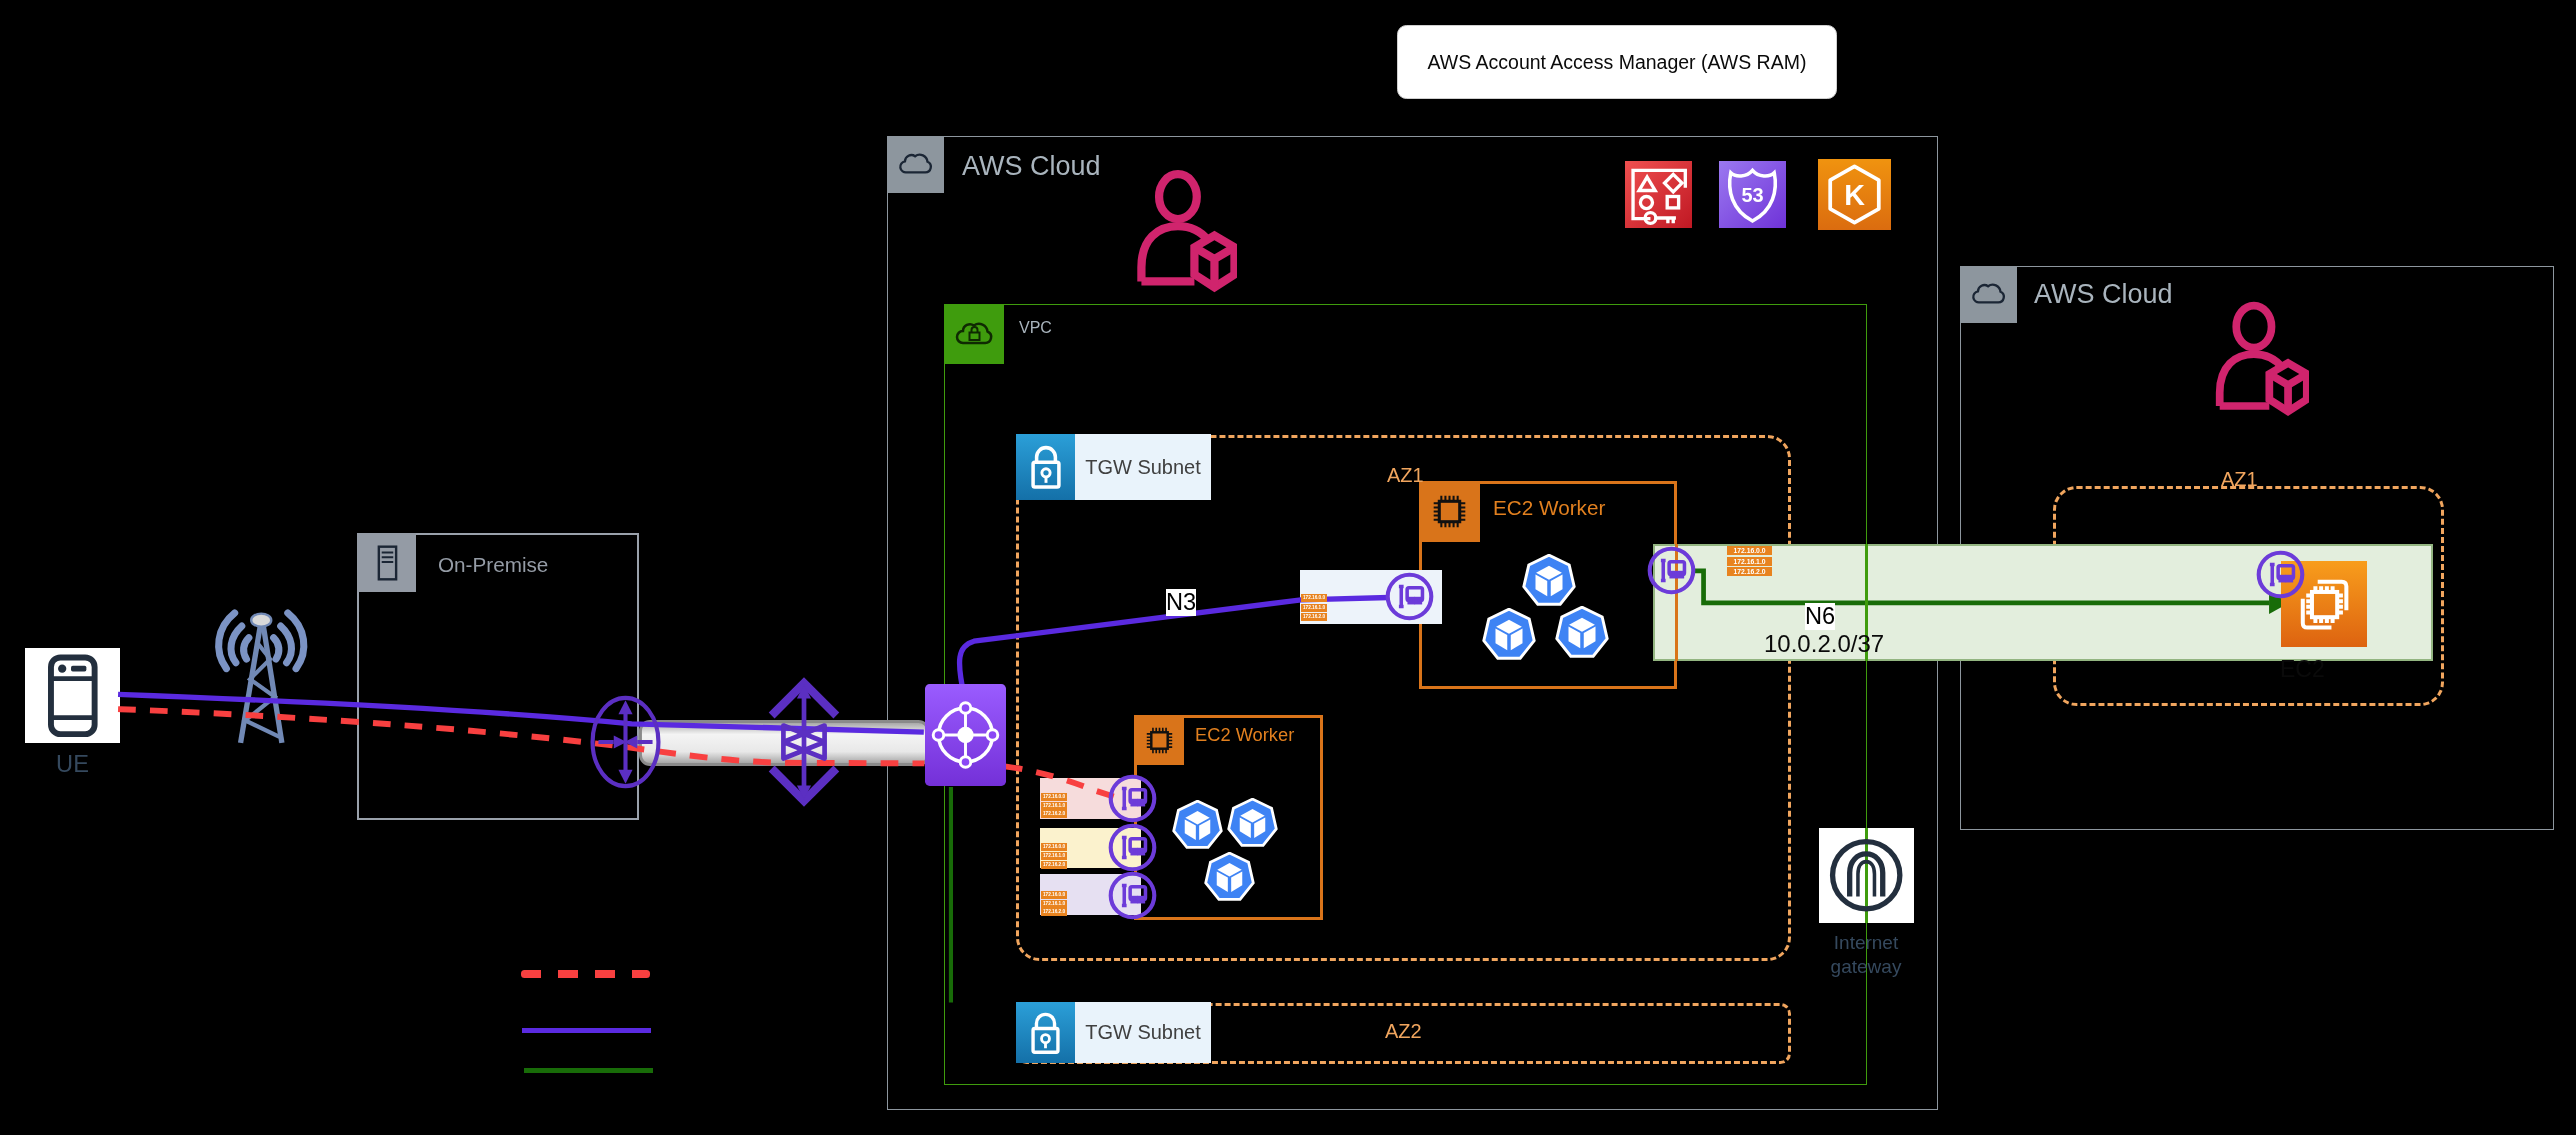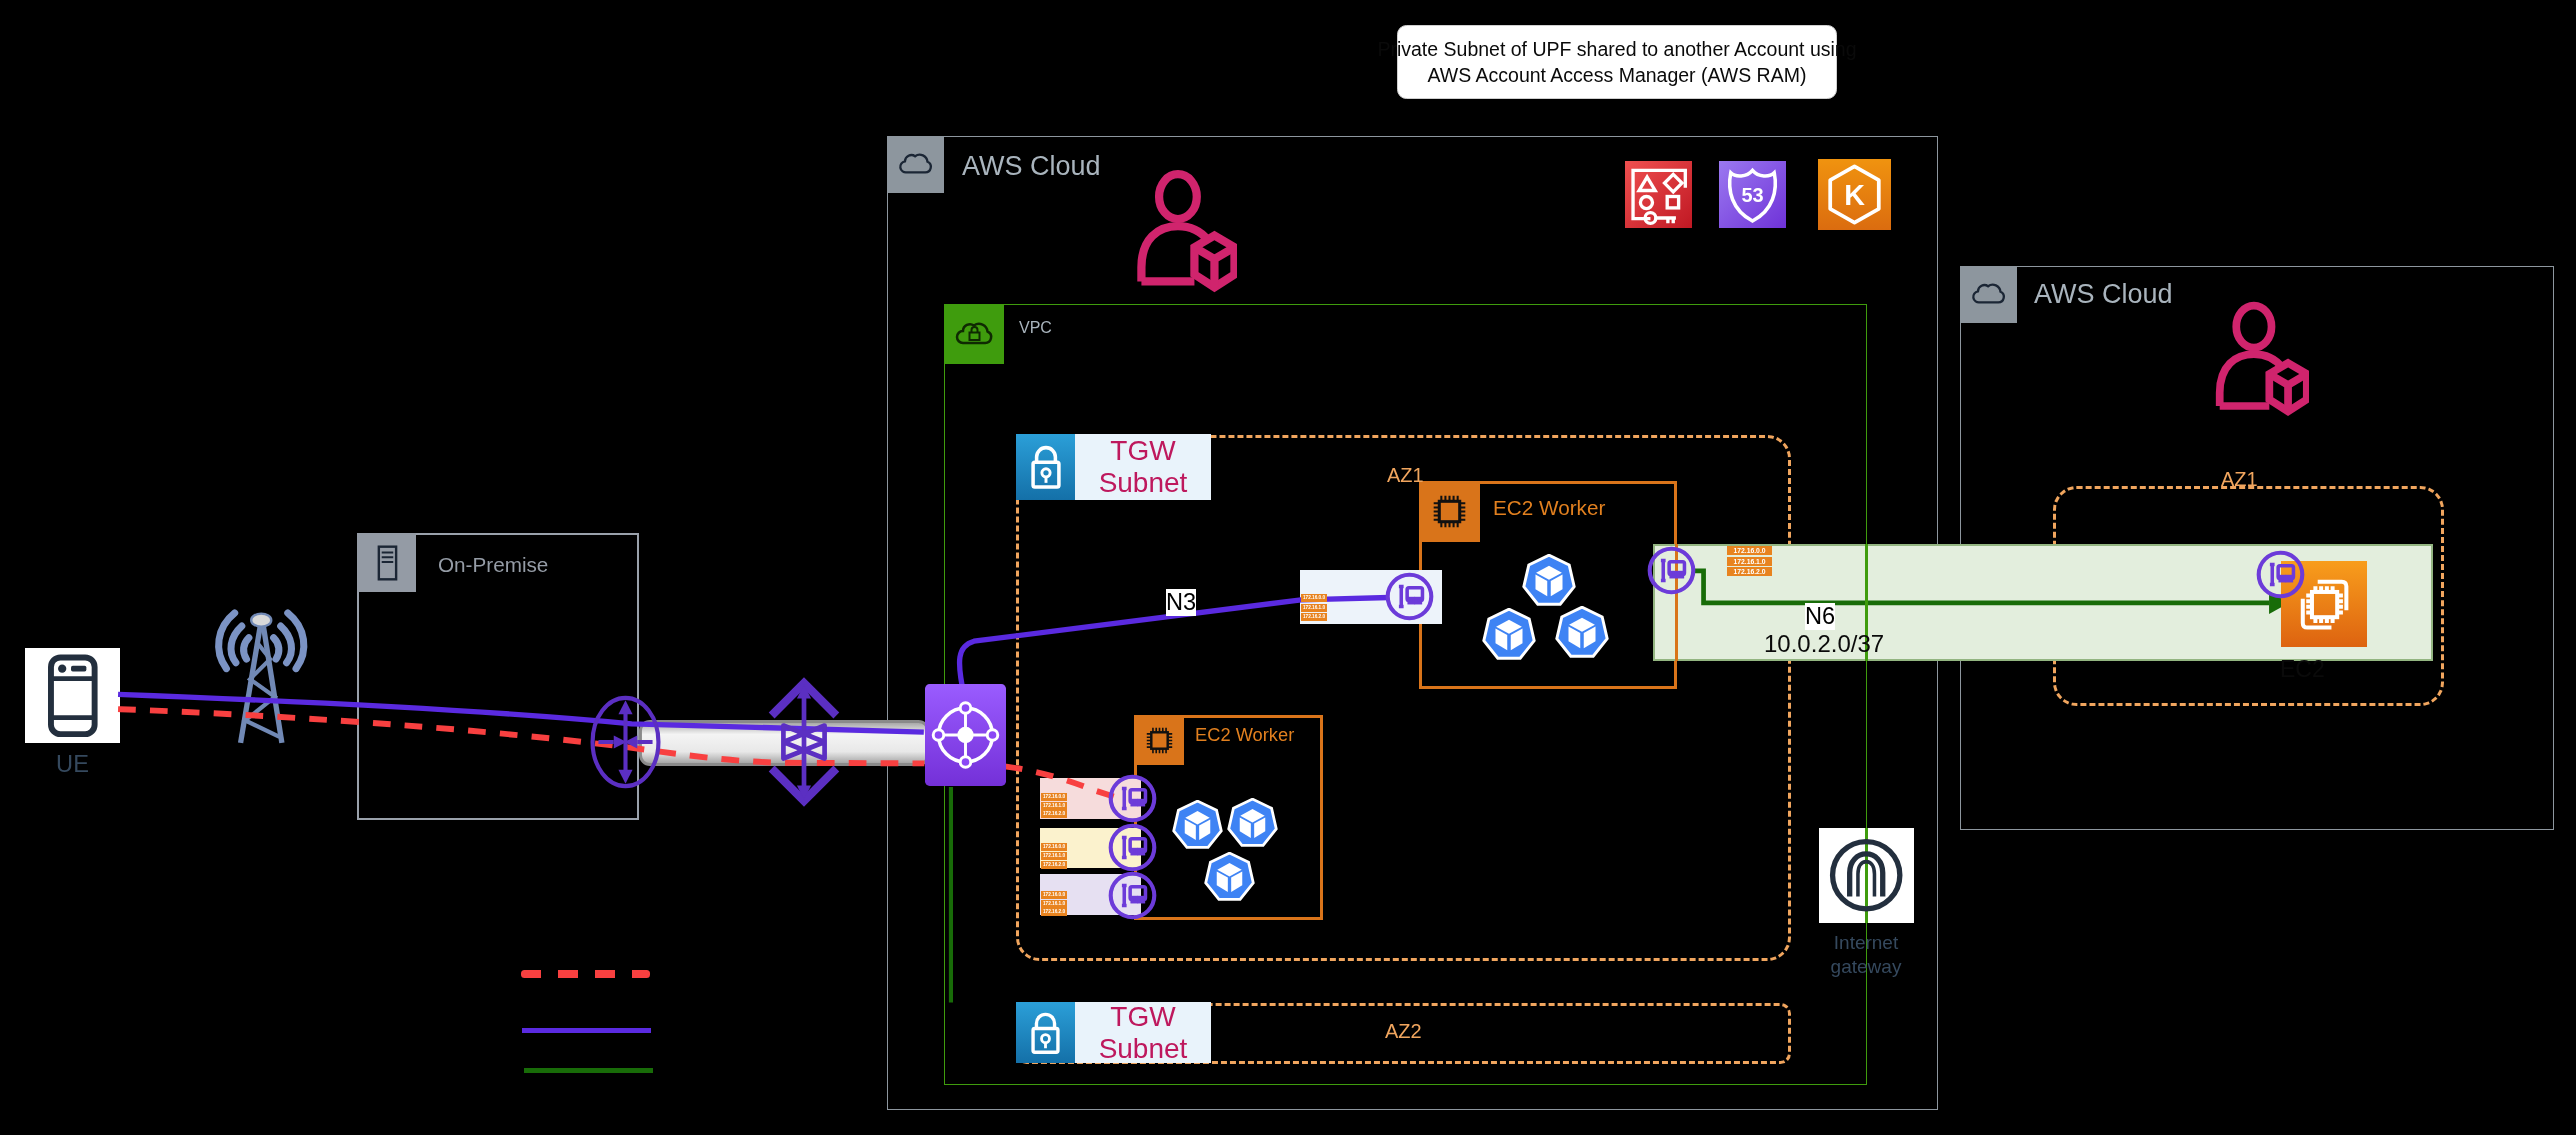--- a/index.html
+++ b/index.html
@@ -2,35 +2,34 @@
 <html style="font-size:9.4px"><head>
 <meta charset="utf-8">
 <style>
   html,body{margin:0;padding:0;background:#000;}
   #canvas{position:relative;width:2576px;height:1136px;background:#000;
           font-family:"Liberation Sans",sans-serif;overflow:hidden;}
   .b{position:absolute;box-sizing:border-box;}
   .badge{display:flex;align-items:center;justify-content:center;}
   .ttl{color:#a9b4bd;font-size:27px;white-space:nowrap;}
   .azlbl{color:#f0a55e;font-size:20px;white-space:nowrap;}
-  .sub{display:flex;align-items:center;justify-content:center;background:#e9f3fb;color:#be185d;font-size:28px;text-align:center;}
+  .sub{display:flex;align-items:center;justify-content:center;background:#e9f3fb;color:#404040;font-size:20px;}
   .ip{background:#e8831f;color:#fff;font-weight:700;width:45px;height:9.4px;line-height:9.4px;
       font-size:6.8px;text-align:center;letter-spacing:0;}
   .ipsm{width:26px;height:7.7px;line-height:7.7px;font-size:4.7px;}
   .chip{background:#fff;color:#000;font-size:23.6px;line-height:27px;padding:0 0;white-space:nowrap;}
   .blk{color:#0a0a0a;white-space:nowrap;}
   svg{display:block;}
 </style>
 </head>
 <body>
 
 <div id="canvas">
 
   <div class="b" style="left:1397px;top:25px;width:440px;height:74px;background:#fff;border:1.2px solid #cfcfcf;border-radius:9.4px;z-index:60;display:flex;flex-direction:column;align-items:center;justify-content:center;">
-    <div class="blk" style="font-size:19.5px;line-height:26px;">Private Subnet of UPF shared to another Account using</div>
     <div class="blk" style="font-size:19.5px;line-height:26px;">AWS Account Access Manager (AWS RAM)</div>
   </div>
 
   <div class="b" style="left:887px;top:136px;width:1051px;height:974px;border:1.8px solid #8d969e;z-index:10;"></div>
   <div class="b badge" style="left:887px;top:136px;width:57px;height:57px;background:#8d969e;z-index:11;">
     <svg width="46" height="46" viewBox="0 0 100 100">
       <path d="M30 66 h40 a12 12 0 0 0 5 -23 a17 17 0 0 0 -27 -12 a14 14 0 0 0 -22 11 a12 12 0 0 0 4 24 z" fill="none" stroke="#1b2635" stroke-width="5"></path>
     </svg>
   </div>
   <div class="b ttl" style="left:962px;top:151px;z-index:60;">AWS Cloud</div>

